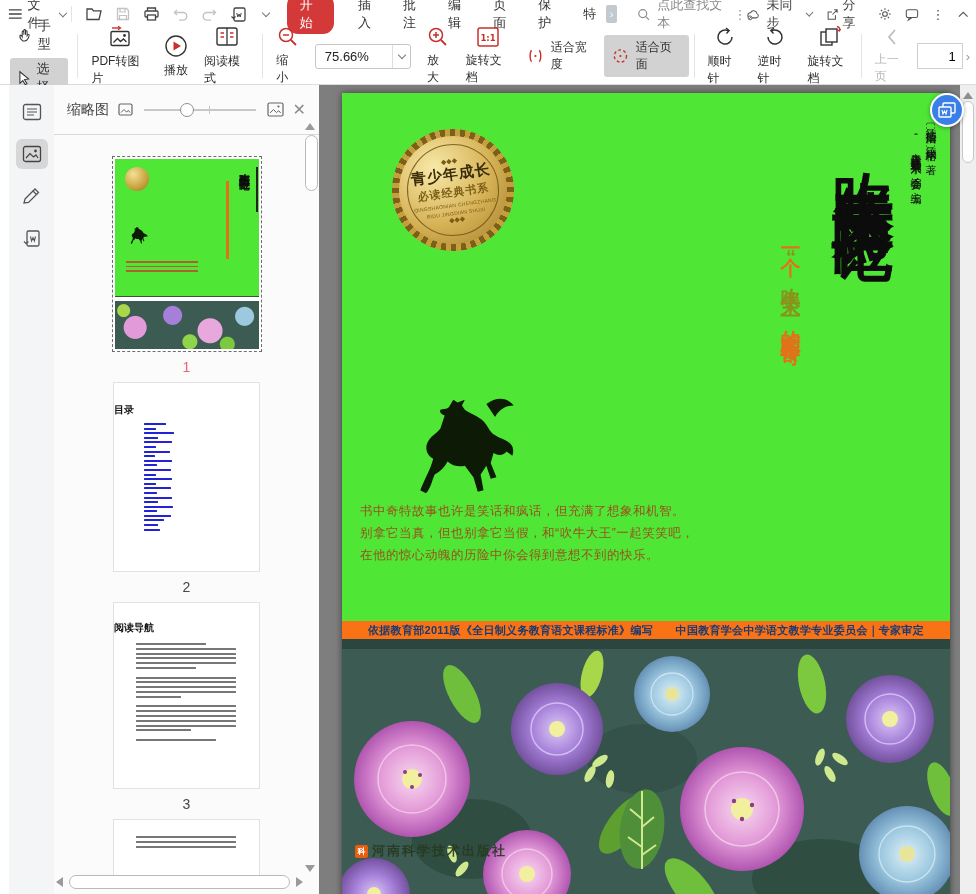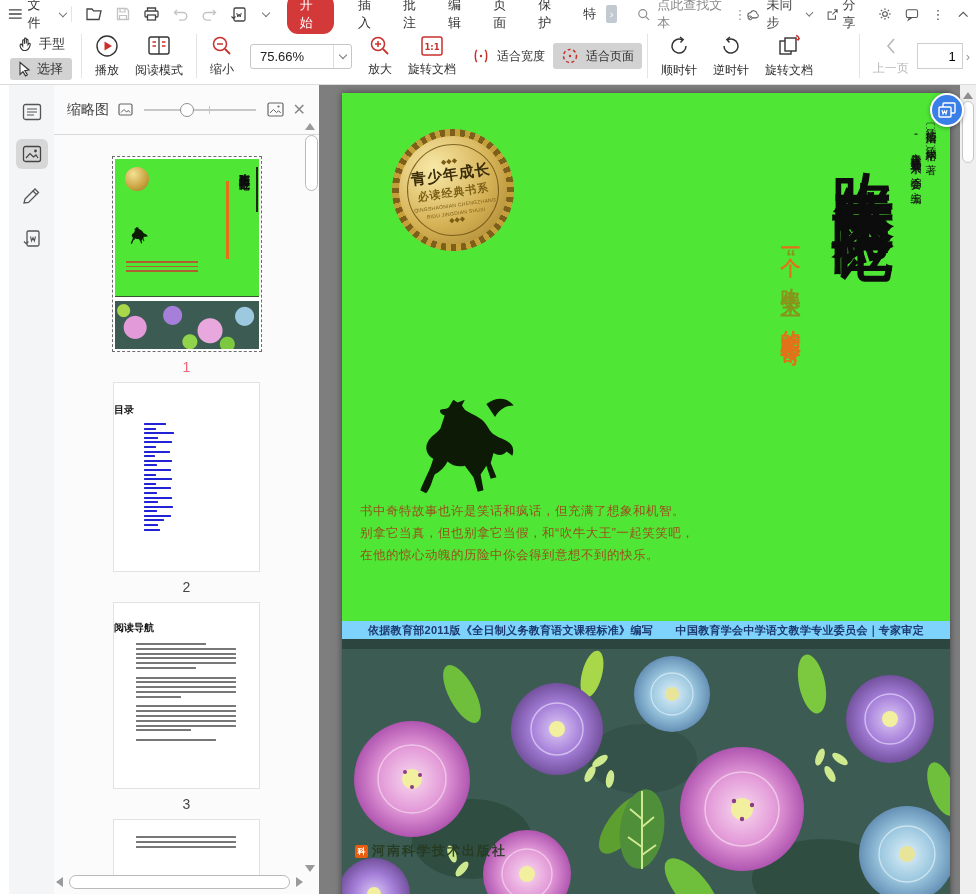--- a/index.html
+++ b/index.html
@@ -135,21 +135,21 @@
     color:#e2721a; line-height:1.1; }
   .v-subtitle .quoted { color:#88951c; }
   .v-authors { position:absolute; top:26px; right:12px; writing-mode:vertical-rl;
     text-orientation:upright; font-size:11px; color:#111; letter-spacing:1px; }
   .v-authors span { display:block; line-height:15px; }
   .v-authors .c2 { margin-top:12px; }
 
   .horse { position:absolute; left:55px; top:288px; }
   .cover-desc { position:absolute; left:18px; top:407px; font-size:12.5px; line-height:22px;
     color:#9a4f1d; letter-spacing:.5px; }
-  .banner { height:18px; background:#7dd3fc; display:flex; align-items:center; justify-content:center;
+  .banner { height:18px; background:#f97316; display:flex; align-items:center; justify-content:center;
     font-size:11px; font-weight:bold; color:#1d3a70; letter-spacing:.3px; }
   .flowers { height:284px; position:relative; overflow:hidden; }
   .publisher { position:absolute; left:13px; top:203px; display:flex; align-items:center; gap:4px; }
   .pub-logo { width:13px; height:13px; background:#e85d10; border-radius:2px; color:#fff;
     font-size:8px; display:flex; align-items:center; justify-content:center; font-weight:bold; }
   .pub-name { font-size:13px; font-weight:bold; letter-spacing:2px; color:rgba(38,58,30,.92); }
 
   .float-btn { position:absolute; top:8px; right:12px; width:34px; height:34px; border-radius:50%;
     background:#3a7fe8; border:2.5px solid #fff; box-shadow:0 1px 4px rgba(0,0,0,.35);
     display:flex; align-items:center; justify-content:center; z-index:5; }
@@ -258,20 +258,30 @@
       <span>手型</span>
     </div>
     <div class="tool-mini active">
       <svg class="ic" width="14" height="16" viewBox="0 0 14 16">
         <path d="M3 1.5l9 7.5-4.2.6 2.6 4.3-1.9 1-2.5-4.3L3 13.5z" stroke="#333" stroke-width="1.1" fill="#fff"></path>
         </svg>
       <span>选择</span>
     </div>
   </div>
   <div class="vdiv"></div>
+  <div class="tool-big">
+    <svg class="ic" width="26" height="24" viewBox="0 0 26 24">
+      <path d="M5 3h8" stroke="#c9302c" stroke-width="1.4" fill="none"></path>
+      <path d="M11 1.2L13.5 3 11 4.8" stroke="#c9302c" stroke-width="1.3" fill="none"></path>
+      <rect x="4" y="6.5" width="18" height="14" rx="1.5" stroke="#333" stroke-width="1.4" fill="#fff"></rect>
+      <circle cx="17.5" cy="10.5" r="1.4" fill="#333"></circle>
+      <path d="M6.5 17.5l4-4 3 3 3-2.5 3 3" stroke="#333" stroke-width="1.3" fill="none"></path>
+      </svg>
+    <span>PDF转图片</span>
+  </div>
   <div class="tool-big">
     <svg class="ic" width="24" height="24" viewBox="0 0 24 24">
       <circle cx="12" cy="12" r="10" stroke="#333" stroke-width="1.4" fill="none"></circle>
       <path d="M9.5 7.5L17 12l-7.5 4.5z" fill="#c9302c"></path>
       </svg>
     <span>播放</span>
   </div>
   <div class="tool-big">
     <svg class="ic" width="26" height="24" viewBox="0 0 26 24">
       <rect x="3" y="3" width="20" height="17" rx="2" stroke="#333" stroke-width="1.4" fill="none"></rect>

